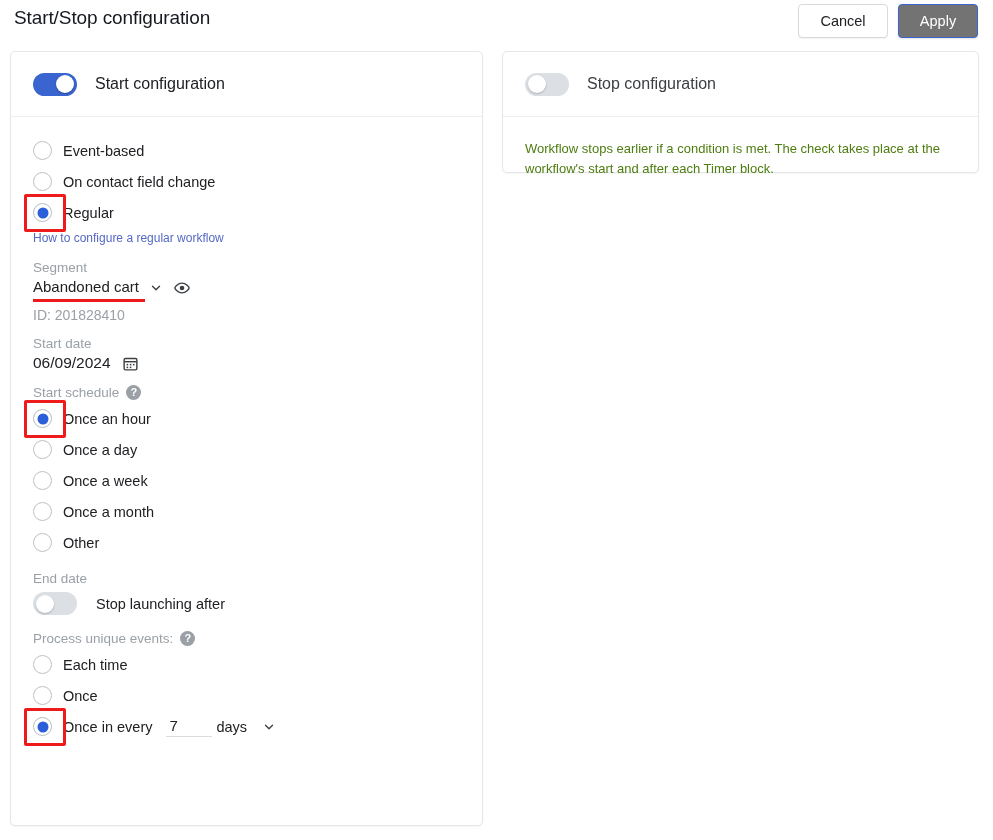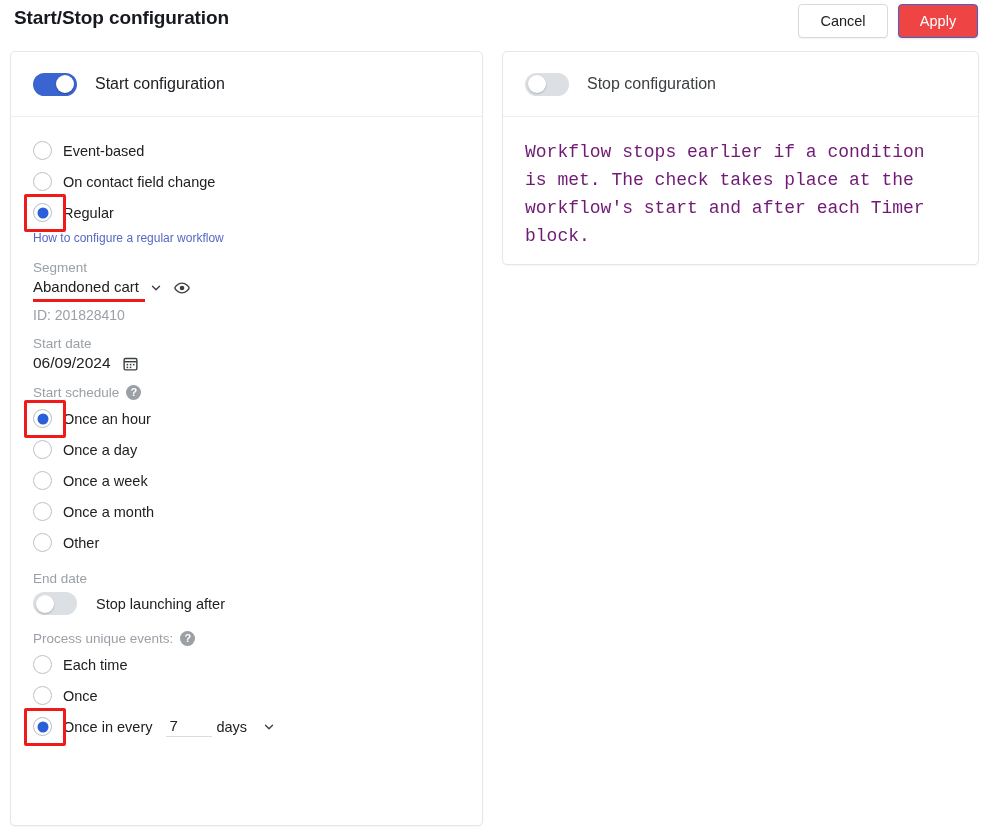--- a/index.html
+++ b/index.html
@@ -11,54 +11,54 @@
     -webkit-font-smoothing: antialiased;
   }
   .page { position: relative; width: 993px; height: 840px; overflow: hidden; }
 
   
   .header {
     position: absolute; top: 0; left: 0; width: 993px; height: 46px;
   }
   .page-title {
     position: absolute; left: 14px; top: 7px;
-    font-size: 19px; font-weight: bold; color: #16191f;
+    font-size: 19px; font-weight: normal; color: #16191f;
     letter-spacing: -0.1px;
   }
   .header-actions {
     position: absolute; right: 15px; top: 4px;
     display: flex; gap: 10px; align-items: center;
   }
   .btn {
     height: 34px; border-radius: 4px; font-size: 14.5px;
     display: flex; align-items: center; justify-content: center;
     cursor: pointer; padding: 0 18px; white-space: nowrap;
   }
   .btn-cancel {
     background: #ffffff; color: #202124;
     border: 1px solid #d6d9dd;
     box-shadow: 0 1px 1px rgba(0,0,0,0.05);
     min-width: 90px;
   }
   .btn-apply {
-    background: #ef4444; color: #ffffff; border: 1px solid #3a65d1;
+    background: #737373; color: #ffffff; border: 1px solid #3a65d1;
     box-shadow: 0 1px 2px rgba(0,0,0,0.12);
     min-width: 80px;
   }
 
   
   .card {
     position: absolute;
     background: #ffffff;
     border: 1px solid #e4e6e9;
     border-radius: 5px;
     box-shadow: 0 1px 2px rgba(0,0,0,0.04);
   }
   #start-card { left: 10px; top: 51px; width: 473px; height: 775px; }
-  #stop-card  { left: 502px; top: 51px; width: 477px; height: 214px; }
+  #stop-card  { left: 502px; top: 51px; width: 477px; height: 122px; }
 
   .card-head {
     height: 65px; display: flex; align-items: center;
     padding-left: 22px; border-bottom: 1px solid #ebedef;
   }
   .card-head .card-title {
     font-size: 16px; color: #202124; margin-left: 18px;
   }
   .card-title.muted { color: #3c4043; }
 
@@ -74,21 +74,21 @@
   }
   .toggle.on  { background: #3a65d1; }
   .toggle.on .knob  { left: 23px; }
   .toggle.off { background: #dcdfe3; }
   .toggle.off .knob { left: 2.5px; box-shadow: 0 1px 2px rgba(0,0,0,0.22); }
 
   
   .card-body { padding: 18px 22px 0 22px; position: relative; }
   .stop-body {
     padding: 22px 22px 0 22px;
-    font-size: 18px; color: #701a75; line-height: 1.55; font-family: Liberation Mono, monospace;
+    font-size: 13px; color: #4d7c0f; line-height: 1.55;
   }
 
   
   .radio-row {
     display: flex; align-items: center; height: 31px; cursor: pointer;
     position: relative;
   }
   .radio {
     width: 19px; height: 19px; border-radius: 50%;
     border: 1.6px solid #bdc1c6; background: #fff;

